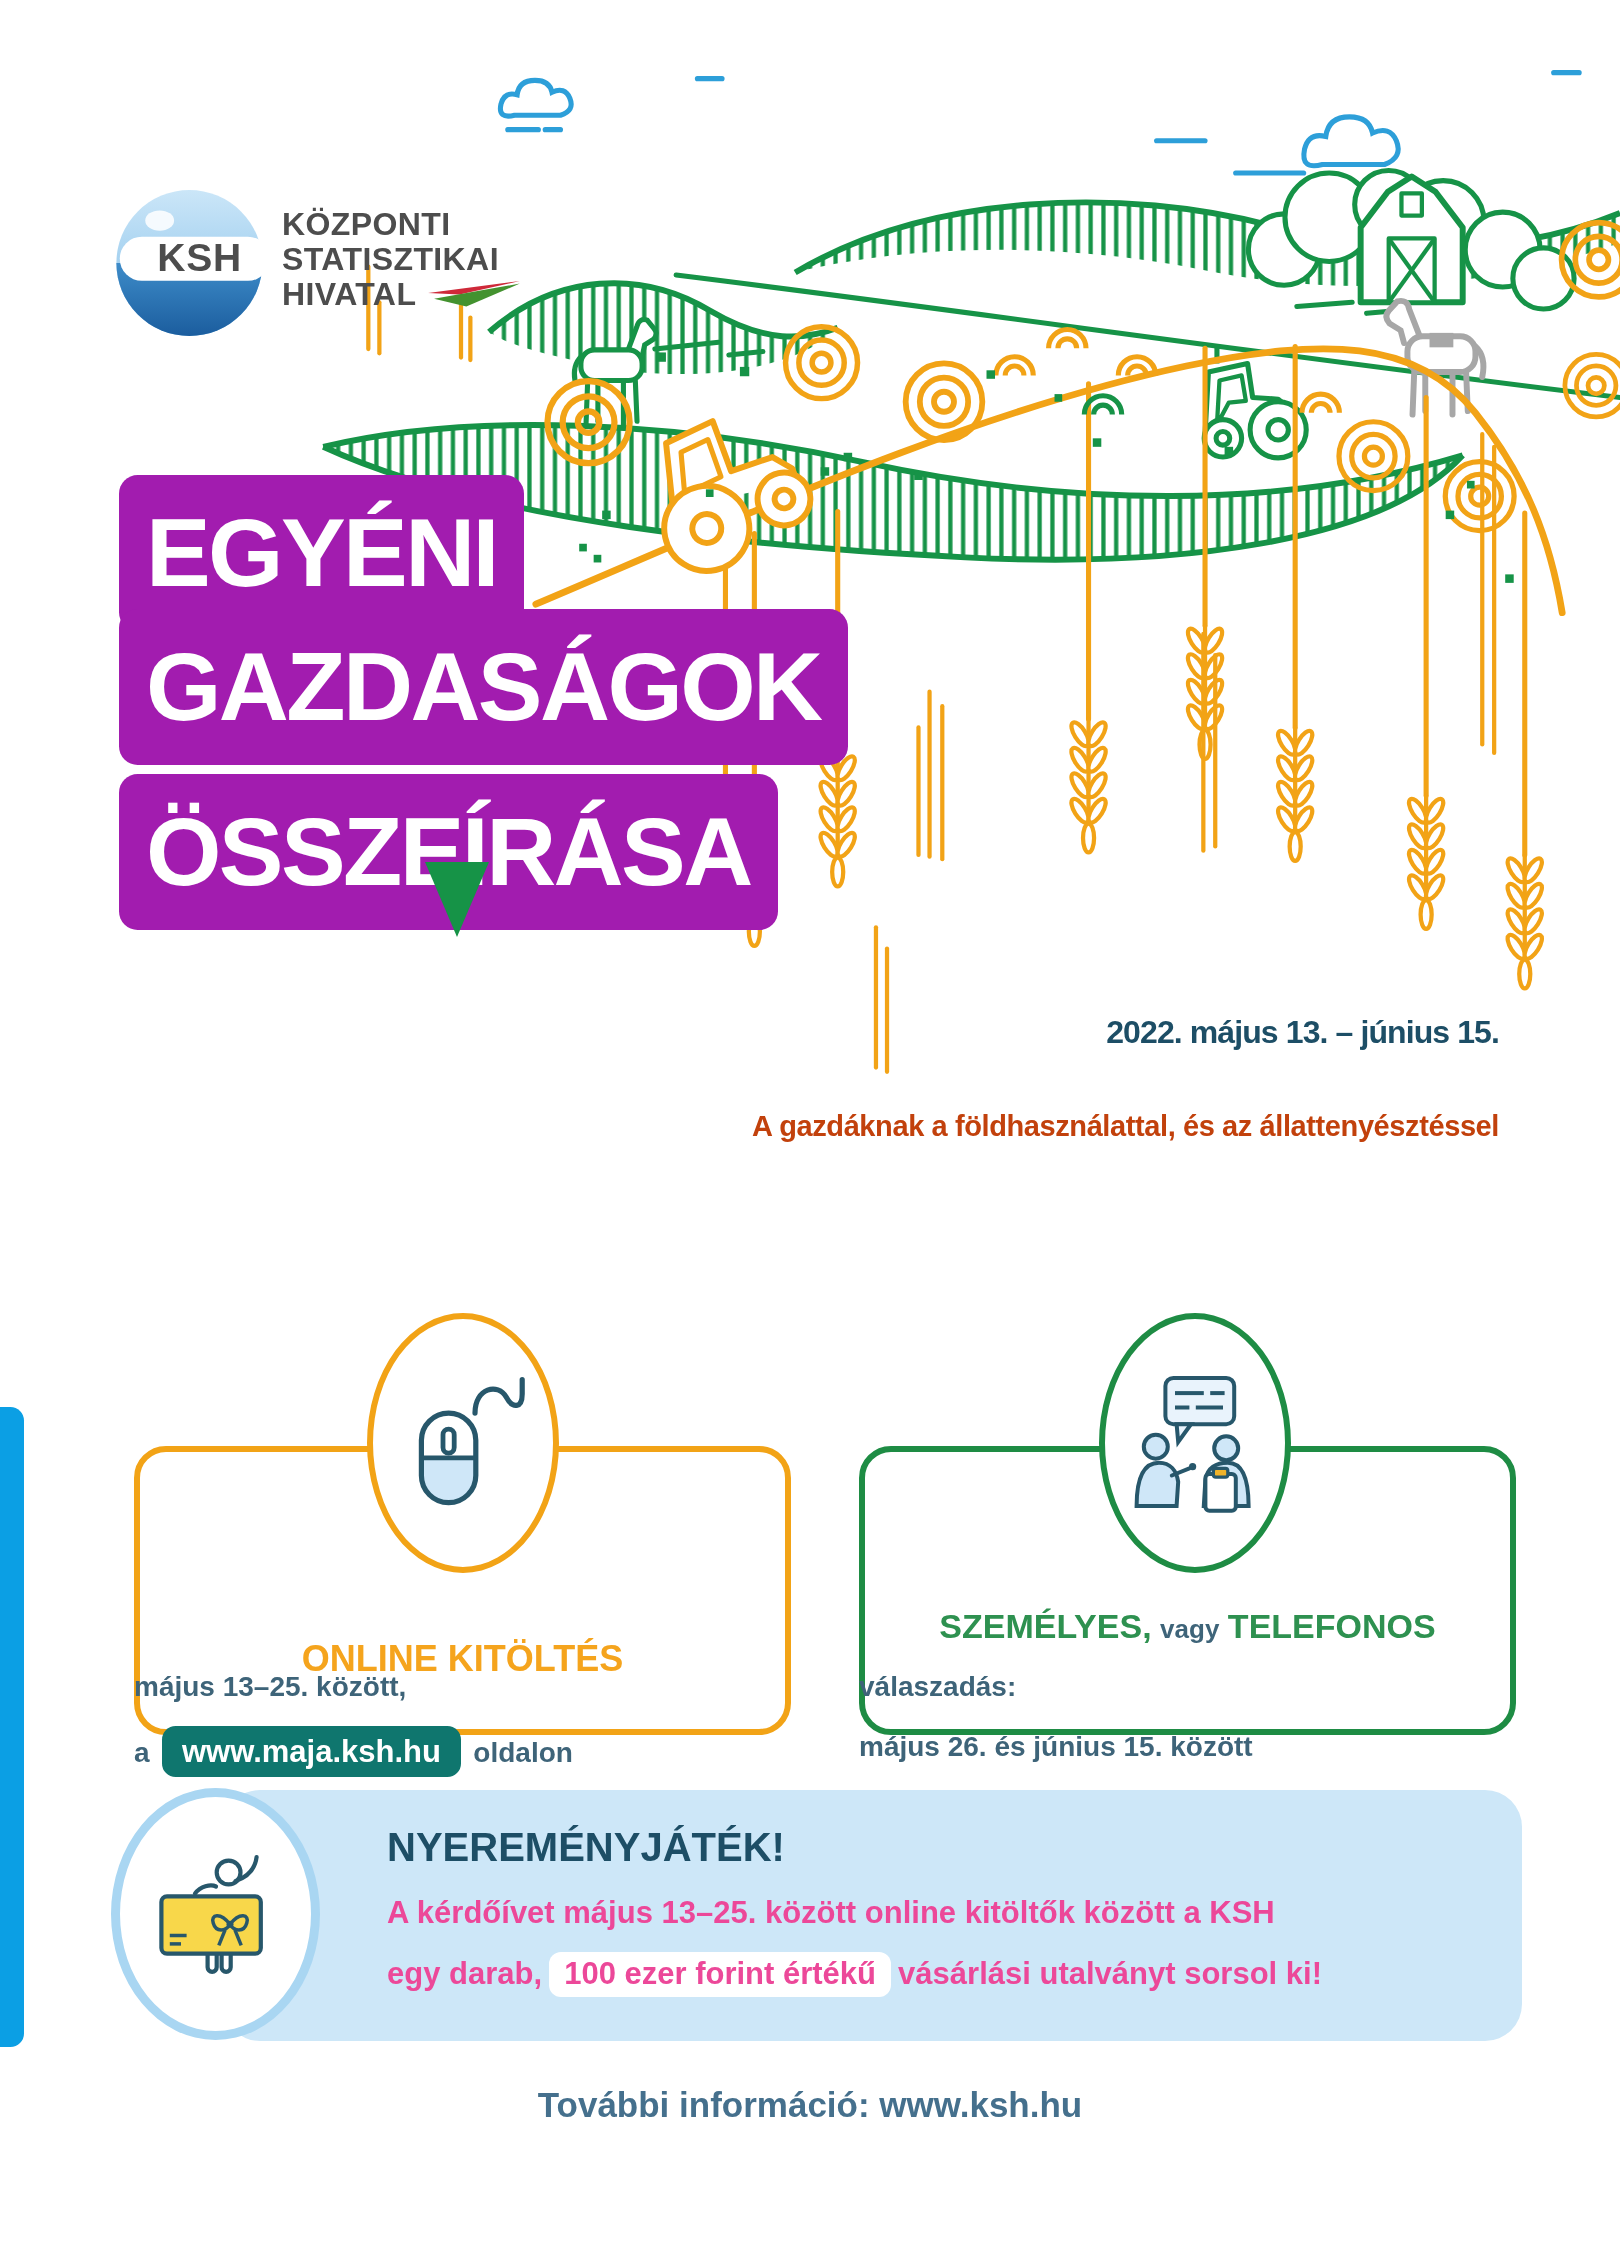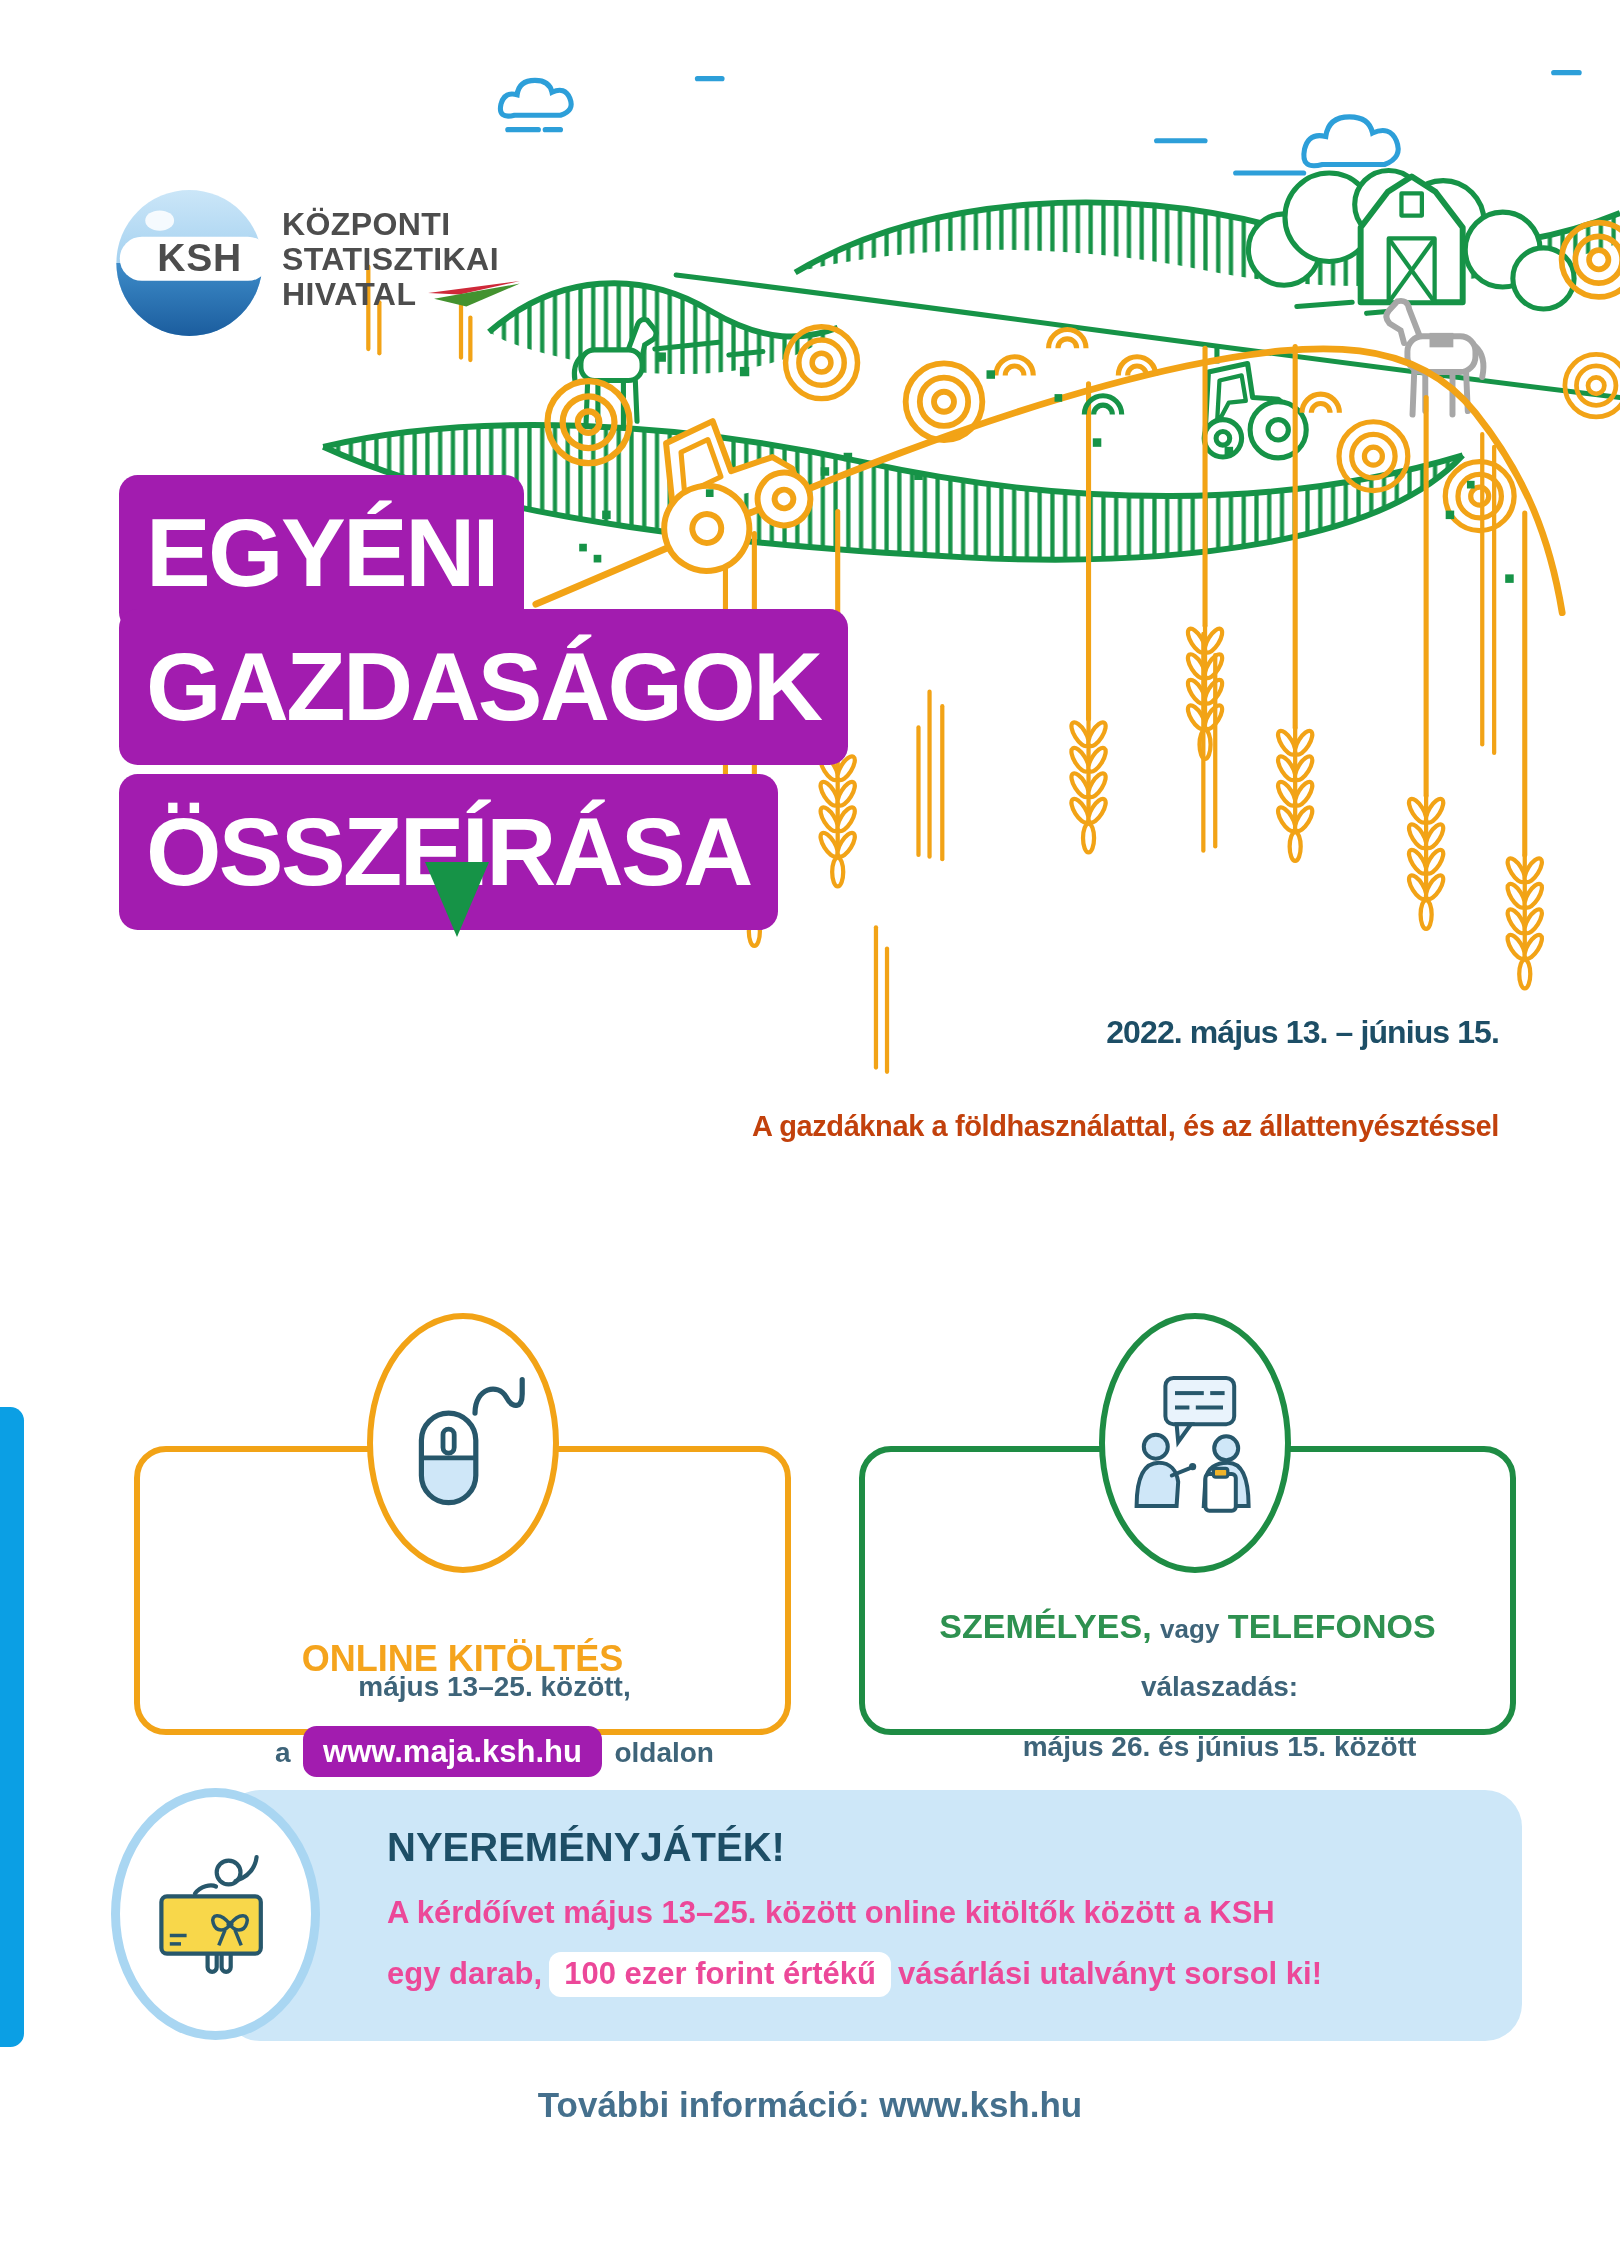--- a/index.html
+++ b/index.html
@@ -40,26 +40,26 @@
   .card-green{left:859px;width:657px;border:6.8px solid #1E8C44;}
   .card-ellipse{width:192px;height:260px;border-radius:50%;background:#ffffff;z-index:4;
                 display:flex;align-items:center;justify-content:center;box-sizing:border-box;}
   .ellipse-orange{left:367px;top:1313px;border:6.8px solid #F2A316;}
   .ellipse-green{left:1099px;top:1313px;border:6.8px solid #1E8C44;}
   .card-title-orange{left:134px;top:1606px;width:657px;text-align:center;font-size:36px;
                      font-weight:bold;color:#F5A41D;letter-spacing:0;z-index:3;margin-top:32px;}
   .card-title-green{left:859px;top:1607px;width:657px;text-align:center;z-index:3;white-space:nowrap;}
   .card-title-green .big{font-size:34px;font-weight:bold;color:#2E9150;}
   .card-title-green .small{font-size:26px;font-weight:bold;color:#3E6479;margin:0 8.5px;}
-  .card-line{font-size:28px;font-weight:bold;color:#3E6479;text-align:center;z-index:3;padding-left:32px;}
+  .card-line{font-size:28px;font-weight:bold;color:#3E6479;text-align:left;z-index:3;}
   .o-line1{left:134px;top:1671px;width:657px;}
   .o-line2{left:134px;top:1726px;width:657px;}
   .g-line1{left:859px;top:1671px;width:657px;}
   .g-line2{left:859px;top:1731px;width:657px;}
-  .url-pill{display:inline-block;background:#a21caf;color:#ffffff;font-weight:bold;
+  .url-pill{display:inline-block;background:#0f766e;color:#ffffff;font-weight:bold;
             font-size:31px;padding:7.7px 20.4px;border-radius:13.6px;margin:0 12px;}
 
   
   .lottery-panel{left:223px;top:1790px;width:1299px;height:251px;background:#CDE7F8;
                  border-radius:37px;z-index:2;}
   .lottery-ellipse{left:111px;top:1788px;width:209px;height:252px;border-radius:50%;
                    background:#ffffff;border:9.4px solid #A9D6F2;z-index:4;box-sizing:border-box;
                    display:flex;align-items:center;justify-content:center;}
   .lottery-title{left:387px;top:1825px;font-size:40px;font-weight:bold;color:#1D4E66;z-index:3;}
   .lottery-line{left:387px;font-size:31px;font-weight:bold;color:#ec4899;z-index:3;white-space:nowrap;}

